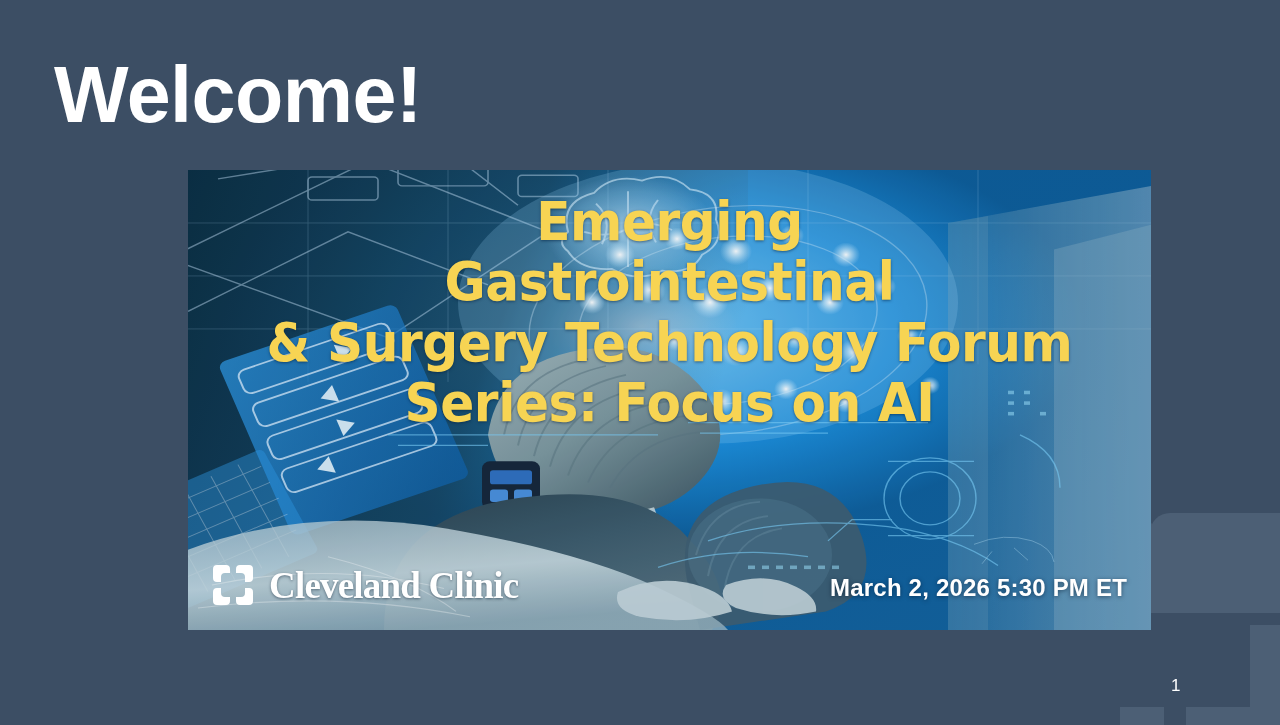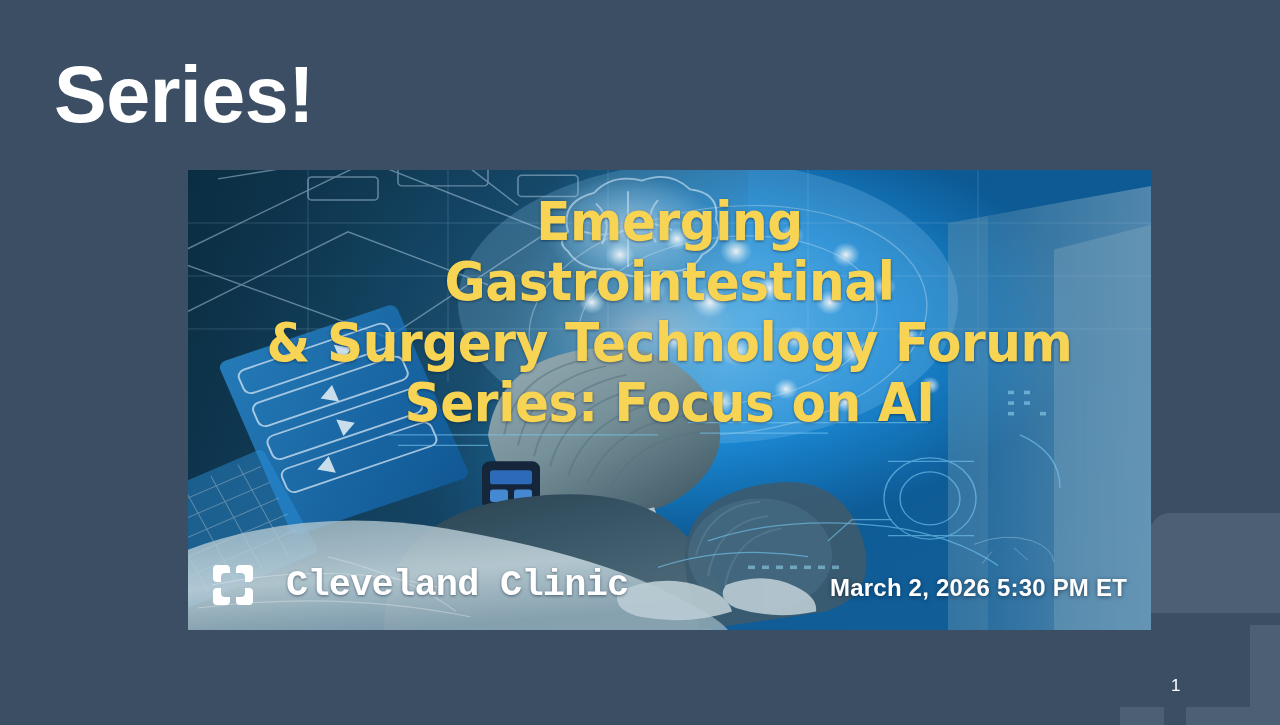--- a/index.html
+++ b/index.html
@@ -89,28 +89,27 @@
   #cc-logo {
     position: absolute;
     left: 22px;
     bottom: 22px;
     display: flex;
     align-items: center;
     gap: 13px;
   }
   #cc-logo-mark { display: block; }
   #cc-logo-text {
-    font-family: Liberation Mono, monospace;
+    font-family: Liberation Serif, serif;
     font-weight: bold;
     font-size: 37px;
     color: #ffffff;
     letter-spacing: -0.8px;
     text-shadow: 0 1px 3px rgba(0,20,40,0.5);
     white-space: nowrap;
-    margin-left: 17px;
   }
 
   
   #hero-date {
     position: absolute;
     right: 24px;
     bottom: 28px;
     font-family: "Liberation Sans", sans-serif;
     font-weight: bold;
     font-size: 24px;
@@ -145,21 +144,21 @@
       <path d="M130,130 h60 v68 h-60 z"></path>
 
       <path d="M130,146 h60 v100 h-60 z"></path>
 
       <path d="M0,212 h44 v30 h-44 z"></path>
 
       <path d="M66,212 h130 v30 h-130 z"></path>
     </g>
   </svg>
 
-  <div id="page-title">Series!</div>
+  <div id="page-title">Welcome!</div>
 
   <div id="hero">
 
     <svg id="hero-canvas" viewBox="0 0 963 521" preserveAspectRatio="none" aria-hidden="true">
       <defs>
 
         <radialGradient id="gGlow" cx="47%" cy="34%" r="46%">
           <stop offset="0%" stop-color="#cfeaff"></stop>
           <stop offset="22%" stop-color="#52b6f2"></stop>
           <stop offset="58%" stop-color="#1a8fe0"></stop>

